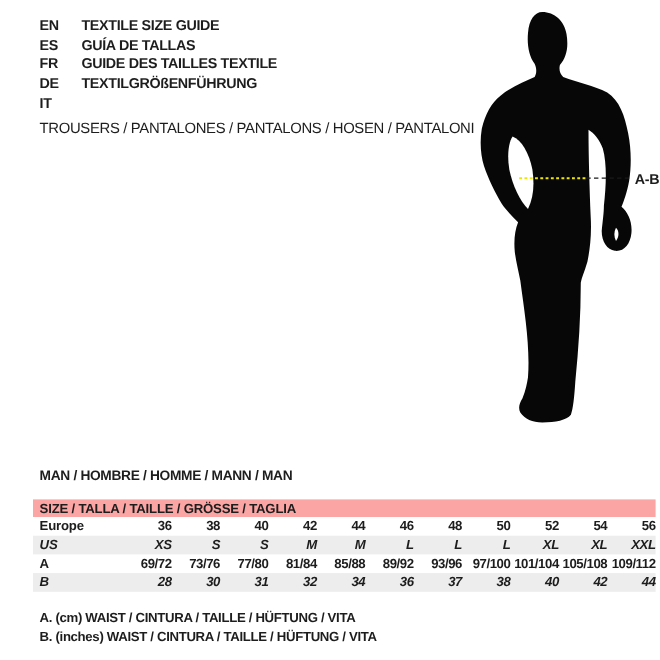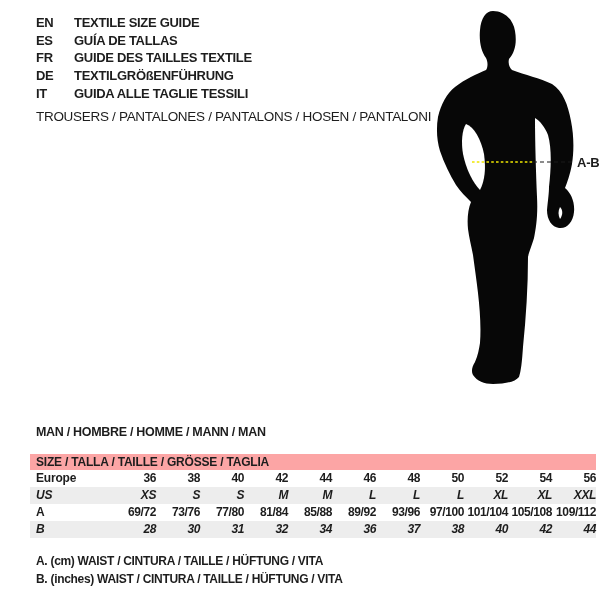--- a/index.html
+++ b/index.html
@@ -50,21 +50,20 @@
     <div class="lang-row">
       <span class="lang-code">FR</span>
       <span class="lang-label">GUIDE DES TAILLES TEXTILE</span>
     </div>
     <div class="lang-row">
       <span class="lang-code">DE</span>
       <span class="lang-label">TEXTILGRÖßENFÜHRUNG</span>
     </div>
     <div class="lang-row">
       <span class="lang-code">IT</span>
-      <span class="lang-label">GUIDA ALLE TAGLIE TESSILI</span>
     </div>
   </div>
 
   <div class="garment-title">TROUSERS / PANTALONES / PANTALONS / HOSEN / PANTALONI</div>
 
   <svg class="figure" viewBox="0 0 600 600" aria-hidden="true">
     <path d="M 477 11
          C 488 11 497 19 499 31
          C 501 43 499 52 493 59
          C 492 63 493 67 496 70

